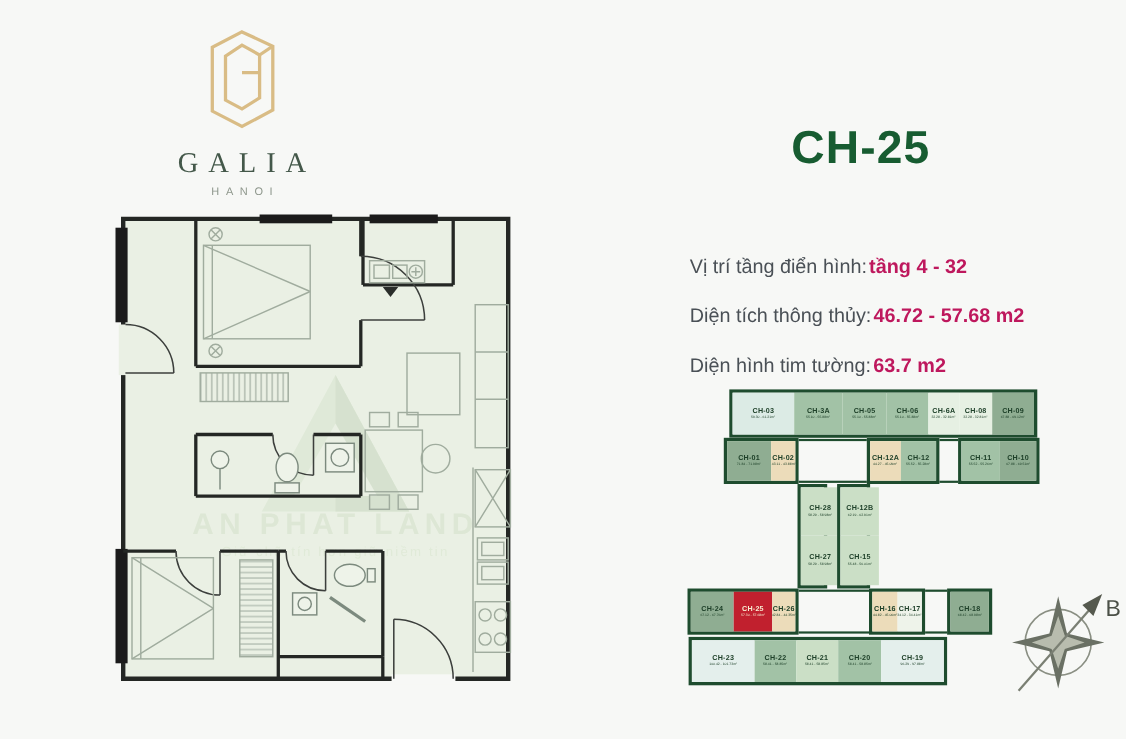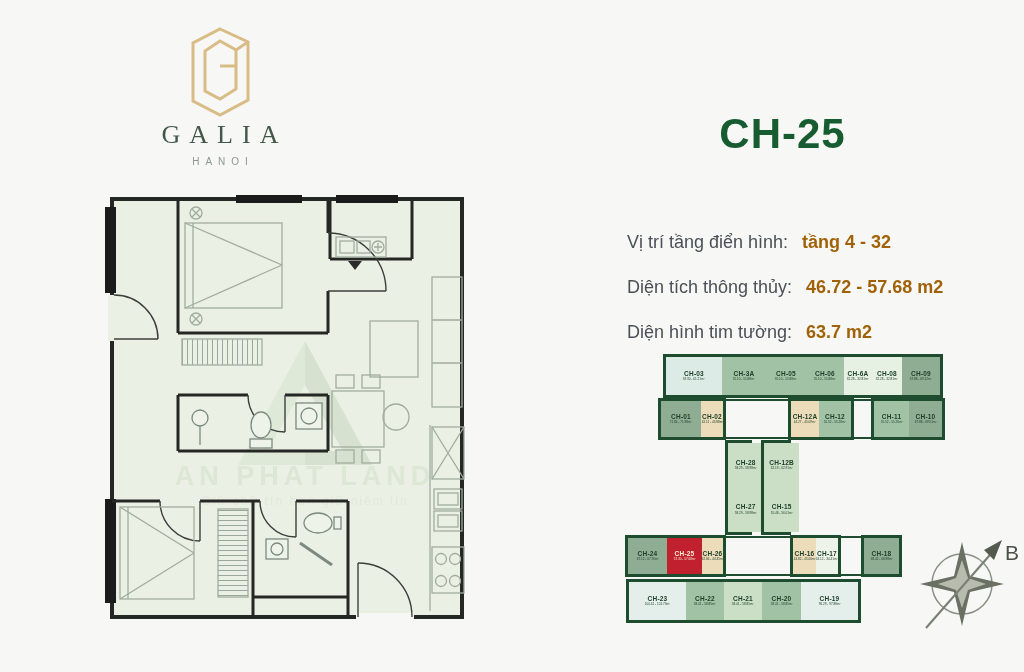--- a/index.html
+++ b/index.html
@@ -3,31 +3,31 @@
 <meta charset="utf-8">
 <style>
   * { margin:0; padding:0; box-sizing:border-box; }
   html,body { width:1024px; height:672px; }
   body { font-family:"Liberation Sans", sans-serif; background:#f7f8f6; overflow:hidden; }
   .page { position:relative; width:1024px; height:672px; background:#f7f8f6; }
 
   
   .logo { position:absolute; left:110px; top:26px; width:220px; text-align:center; }
   .logo svg { display:block; margin:0 auto; }
-  .brand-name { font-family:"Liberation Serif", serif; font-size:26px; letter-spacing:9px; color:#44584a; margin-top:2px; padding-left:9px; }
+  .brand-name { font-family:"Liberation Serif", serif; font-size:26px; letter-spacing:9px; color:#44584a; margin-top:15px; padding-left:9px; }
   .brand-city { font-size:10px; letter-spacing:6px; color:#8d968b; margin-top:6px; padding-left:6px; }
 
   
   .unit-title { position:absolute; left:615px; top:110px; width:335px; text-align:center;
                 font-size:42px; font-weight:800; color:#175c31; letter-spacing:1px; }
   .unit-subtitle { position:absolute; left:585px; top:166px; width:395px; text-align:center;
                 font-size:22px; font-weight:500; color:#2e7d4c; letter-spacing:1.5px; }
   .specs { position:absolute; left:627px; top:232px; width:380px; }
   .spec-line { font-size:18px; color:#4a5056; margin-bottom:24px; }
-  .spec-line b { color:#a16207; font-weight:700; margin-left:14px; }
+  .spec-line b { color:#be185d; font-weight:700; margin-left:2px; }
 
   
   .keyplan { position:absolute; left:613px; top:352px; width:335px; height:272px; }
   .kp-block { position:absolute; display:grid; border:3px solid #1e4c2e; background:#fff; }
   .kp-cell { display:flex; flex-direction:column; align-items:center; justify-content:center;
              color:#1e4029; overflow:visible; white-space:nowrap; }
   .kp-code { font-size:6.5px; font-weight:700; letter-spacing:.2px; line-height:1.2; }
   .kp-area { font-size:5px; transform:scale(.62); line-height:1; }
   .kp-line { position:absolute; height:2px; background:#1e4c2e; }
 

